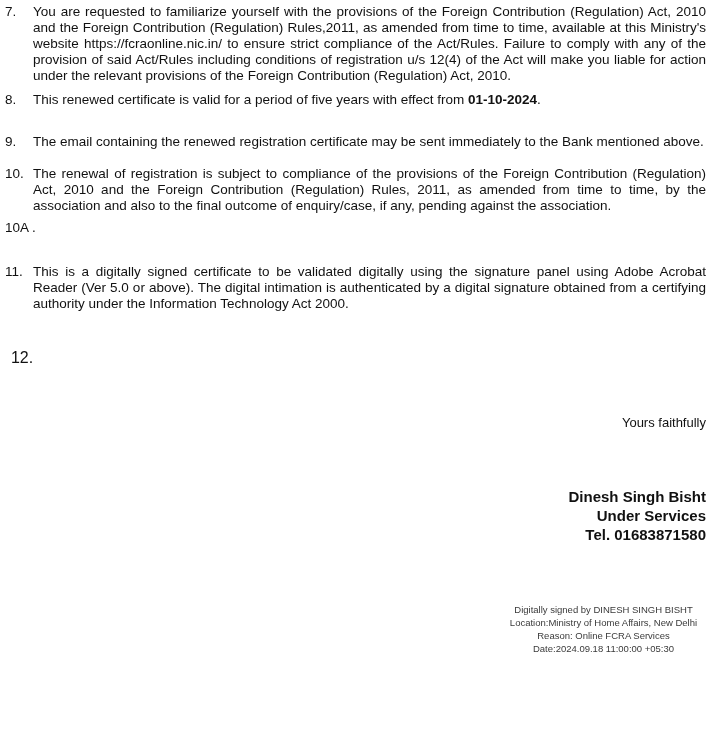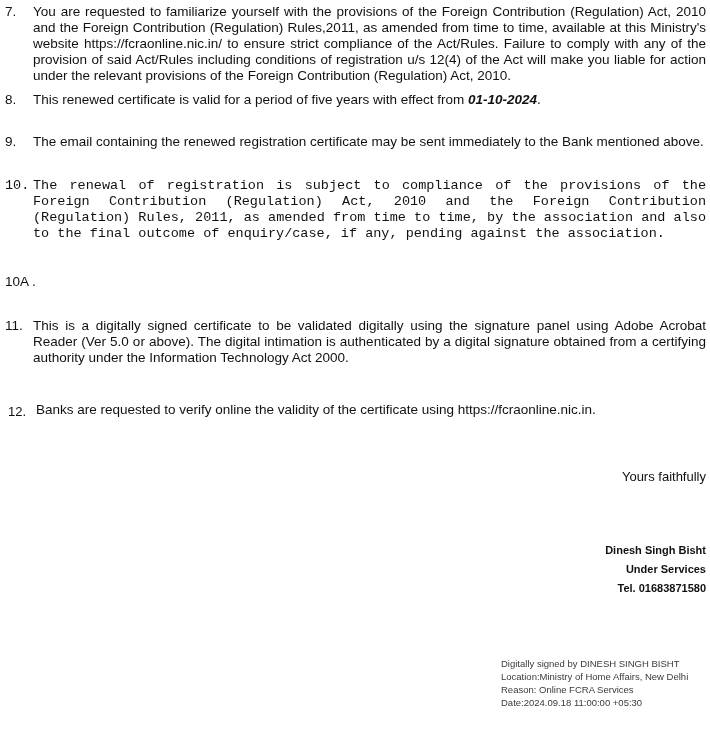--- a/index.html
+++ b/index.html
@@ -25,58 +25,59 @@
     align-items: flex-start;
     font-size: 13.5px;
     line-height: 16px;
   }
   .num {
     width: 28px;
     flex-shrink: 0;
     white-space: nowrap;
   }
   .num-sm {
-    font-size: 13px;
+    font-size: 16px;
     padding-left: 3px;
     padding-top: 2px;
+    text-align: center;
   }
   .body-text {
     flex: 1;
     text-align: justify;
   }
   .single {
     text-align: left;
   }
   .m8  { margin-top: 8px; }
   .m9  { margin-top: 26px; }
-  .m10 { margin-top: 28px; font-family: Liberation Mono, monospace; }
-  .m10a{ margin-top: 32px; text-align: center; }
+  .m10 { margin-top: 16px; }
+  .m10a{ margin-top: 6px; text-align: center; }
   .m11 { margin-top: 28px; }
   .m12 { margin-top: 36px; }
-  .bold { font-weight: bold; font-style: italic; }
+  .bold { font-weight: bold; }
   .closing {
     margin-top: 49px;
     text-align: right;
     font-size: 13px;
     line-height: 16px;
   }
   .signatory {
     margin-top: 56px;
     text-align: right;
     font-weight: bold;
-    font-size: 11px;
+    font-size: 15px;
     line-height: 19px;
   }
   .digital-sig {
     margin-top: 59px;
     margin-left: 496px;
     font-size: 9.5px;
     line-height: 13px;
     color: #3a3a3a;
-    text-align: left;
+    text-align: center;
   }
 </style>
 </head>
 <body>
 
 <div class="page">
 
   <div class="row">
     <span class="num">7.</span>
     <span class="body-text">You are requested to familiarize yourself with the provisions of the Foreign Contribution (Regulation) Act, 2010 and the Foreign Contribution (Regulation) Rules,2011, as amended from time to time, available at this Ministry's website https://fcraonline.nic.in/ to ensure strict compliance of the Act/Rules. Failure to comply with any of the provision of said Act/Rules including conditions of registration u/s 12(4) of the Act will make you liable for action under the relevant provisions of the Foreign Contribution (Regulation) Act, 2010.</span>
@@ -102,21 +103,20 @@
     <span class="body-text single"></span>
   </div>
 
   <div class="row m11">
     <span class="num">11.</span>
     <span class="body-text">This is a digitally signed certificate to be validated digitally using the signature panel using Adobe Acrobat Reader (Ver 5.0 or above). The digital intimation is authenticated by a digital signature obtained from a certifying authority under the Information Technology Act 2000.</span>
   </div>
 
   <div class="row m12">
     <span class="num num-sm">12.</span>
-    <span class="body-text single">Banks are requested to verify online the validity of the certificate using https://fcraonline.nic.in.</span>
   </div>
 
   <div class="closing">Yours faithfully</div>
 
   <div class="signatory">
     <div>Dinesh Singh Bisht</div>
     <div>Under Services</div>
     <div>Tel. 01683871580</div>
   </div>
 

